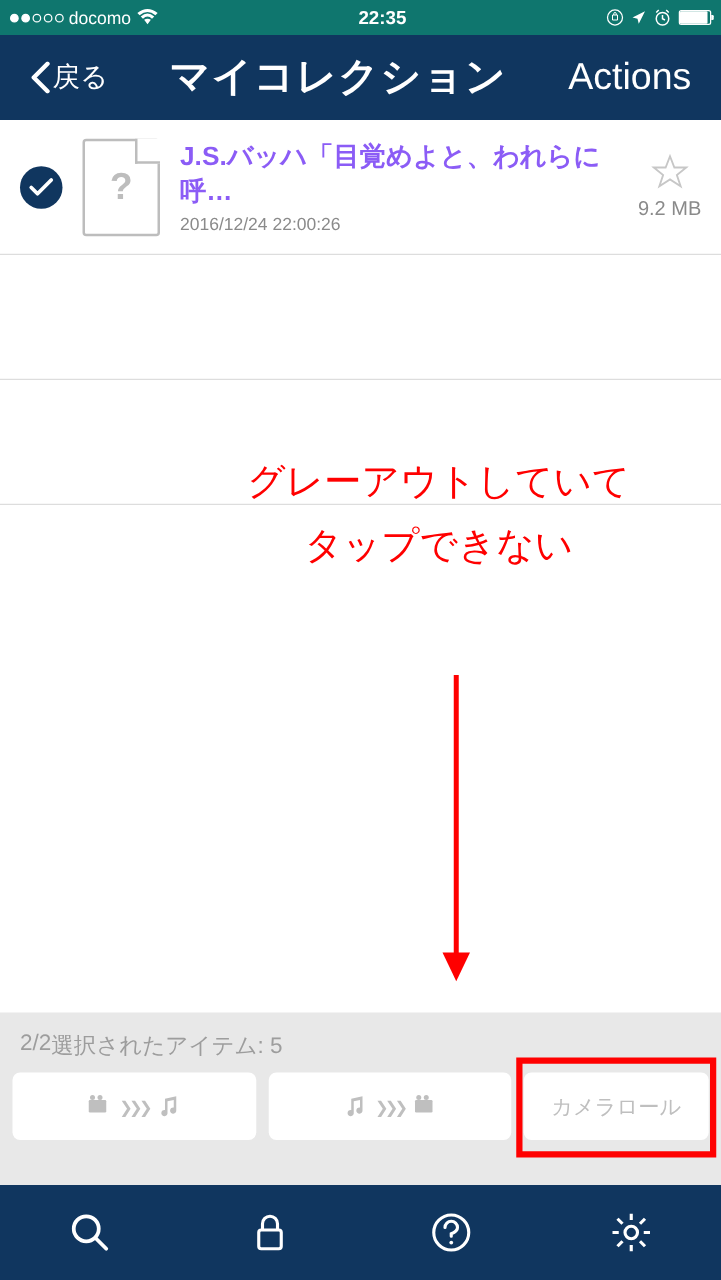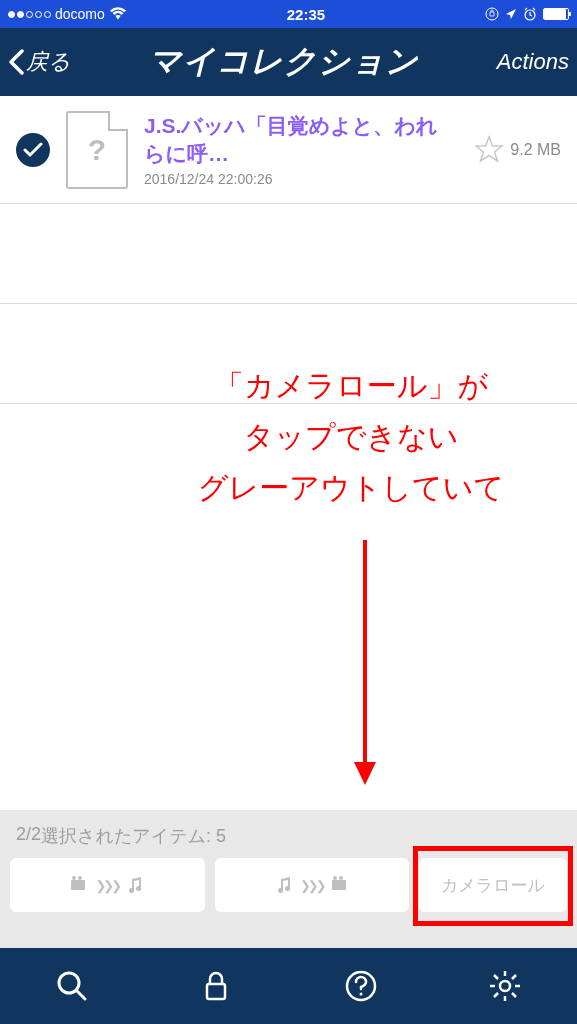--- a/index.html
+++ b/index.html
@@ -6,21 +6,21 @@
     body {
       width: 577px;
       height: 1024px;
       font-family: -apple-system, 'Hiragino Sans', 'Hiragino Kaku Gothic ProN', sans-serif;
       background: #fff;
       position: relative;
       overflow: hidden;
     }
     .status-bar {
       height: 28px;
-      background: #1d4ed8;
+      background: #0f766e;
       color: #fff;
       display: flex;
       align-items: center;
       justify-content: space-between;
       padding: 0 8px;
       font-size: 14px;
     }
     .status-left { display: flex; align-items: center; gap: 4px; }
     .dots { display: flex; gap: 2px; }
     .dot { width: 7px; height: 7px; border-radius: 50%; border: 1px solid #fff; }
@@ -31,27 +31,26 @@
     .battery::after { content: ''; position: absolute; right: -3px; top: 3px; width: 2px; height: 4px; background: #fff; border-radius: 0 1px 1px 0; }
     .battery-fill { background: #fff; height: 100%; width: 90%; border-radius: 1px; }
     .wifi-icon { width: 18px; height: 14px; }
     .nav-bar {
       height: 68px;
       background: #10365f;
       color: #fff;
       display: flex;
       align-items: center;
       justify-content: space-between;
-      padding: 0 8px;
-      font-style: italic;
+      padding: 0 24px;
     }
     .back-btn { display: flex; align-items: center; gap: 2px; font-size: 22px; }
     .chevron-left { width: 16px; height: 26px; }
     .nav-title { font-size: 32px; font-weight: 600; letter-spacing: 1px; }
-    .actions { font-size: 22px; }
+    .actions { font-size: 30px; }
     .list {}
     .list-row {
       display: flex;
       align-items: center;
       padding: 12px 16px;
       border-bottom: 1px solid #ddd;
       gap: 16px;
       min-height: 108px;
     }
     .check-circle {
@@ -81,21 +80,21 @@
     .row-text { flex: 1; min-width: 0; }
     .row-title {
       font-size: 21px; font-weight: 700; color: #8b5cf6;
       line-height: 1.35;
       overflow: hidden;
       display: -webkit-box;
       -webkit-line-clamp: 2;
       -webkit-box-orient: vertical;
     }
     .row-date { font-size: 14px; color: #8a8a8a; margin-top: 3px; }
-    .row-right { display: flex; flex-direction: row; align-items: center; gap: 6px; flex-shrink: 0; }
+    .row-right { display: flex; flex-direction: column; align-items: center; gap: 6px; flex-shrink: 0; }
     .star { width: 30px; height: 30px; }
     .file-size { font-size: 16px; color: #8a8a8a; }
     .empty-row { height: 100px; border-bottom: 1px solid #ddd; }
     .annotation {
       position: absolute;
       top: 360px;
       left: 145px;
       right: 20px;
       color: #ff0000;
       font-size: 30px;
@@ -217,23 +216,22 @@
           <path d="M15 2 L18.5 11 L28 11 L20.5 17 L23.5 26 L15 20.5 L6.5 26 L9.5 17 L2 11 L11.5 11 Z" fill="none" stroke="#c7c7c7" stroke-width="1.5"></path>
         </svg>
       <div class="file-size">9.2 MB</div>
     </div>
   </div>
   <div class="empty-row"></div>
   <div class="empty-row"></div>
 </div>
 
 <div class="annotation">
-  <div>「カメラロール」が</div>
+  <div>グレーアウトしていて</div>
   <div>タップできない</div>
-  <div>グレーアウトしていて</div>
 </div>
 
 <svg class="arrow-svg" viewBox="0 0 30 250">
   <line x1="15" y1="0" x2="15" y2="230" stroke="#ff0000" stroke-width="4"></line>
   <path d="M15 245 L4 222 L26 222 Z" fill="#ff0000"></path>
 </svg>
 
 <div class="bottom-toolbar">
   <div class="toolbar-top">
     <span>2/2</span>

